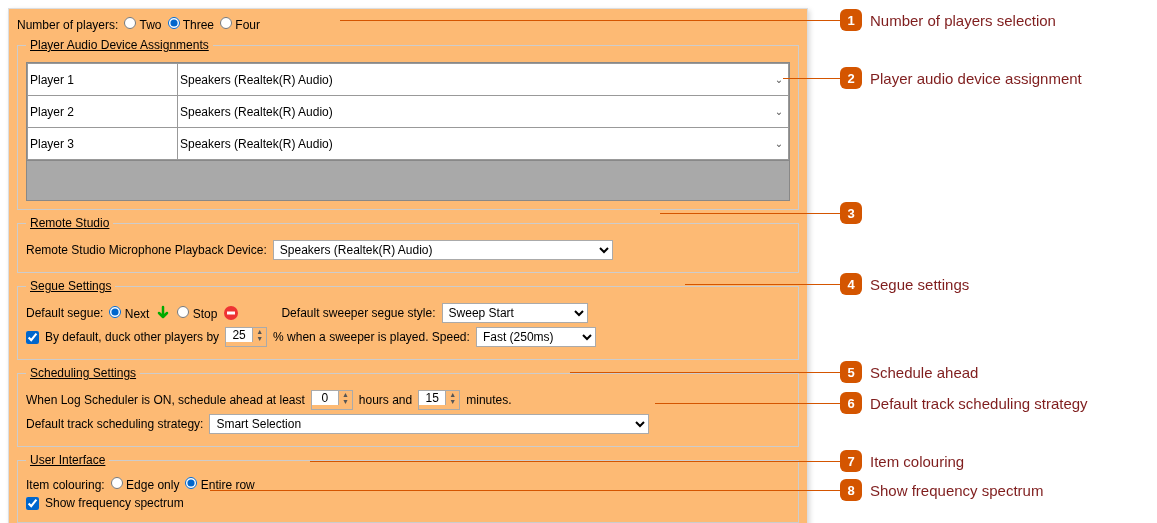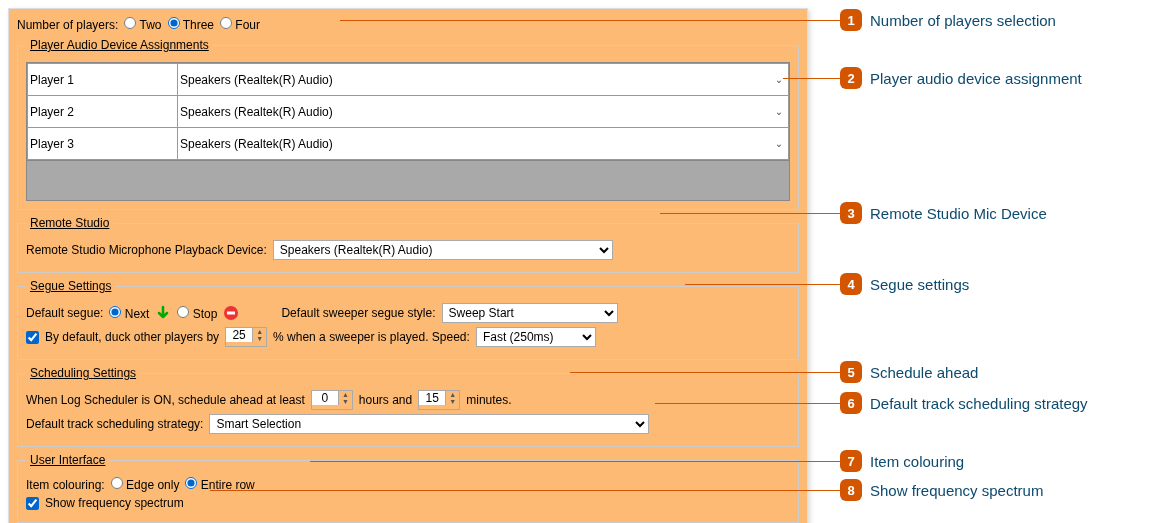--- a/index.html
+++ b/index.html
@@ -23,21 +23,21 @@
 .dev-select { display:flex; align-items:center; justify-content:space-between; width:100%; }
 .dev-select .arrow { width: 14px; text-align:center; color:#555; font-size:10px; cursor:pointer; }
 .grid-pad { height: 40px; background: #a9a9a9; border:1px solid #888; border-top:none; }
 
 svg { display:block; }
 
 .callouts { position: absolute; left: 0; top: 0; width: 1157px; height: 523px; pointer-events: none; }
 .call-line { position: absolute; height: 1px; background: #d45500; }
 .call-tag { position: absolute; display: flex; align-items: center; gap: 8px; }
 .call-num { background: #d45500; color: #fff; border-radius: 6px; width: 22px; height: 22px; display:flex; align-items:center; justify-content:center; font-weight:bold; font-size: 13px; }
-.call-text { font-size: 15px; color: #0c4a6e; }
+.call-text { font-size: 15px; color: #7f1d1d; }
 </style>
 </head>
 <body>
 
 <div class="panel">
 
   <div class="row">
     <span>Number of players:</span>
     <label><input type="radio" name="np" style=""> <span>Two</span></label>
     <label><input type="radio" name="np" checked="" style=""> <span>Three</span></label>
@@ -102,21 +102,21 @@
         </span>
       <label><input type="radio" name="seg" style=""> <span>Stop</span></label>
       <span>
           <svg width="16" height="16" viewBox="0 0 16 16">
             <circle cx="8" cy="8" r="7" fill="#e33"></circle>
             <rect x="4" y="6.5" width="8" height="3" fill="#fff"></rect>
           </svg>
         </span>
       <span style="width:30px"></span>
       <span>Default sweeper segue style:</span>
-      <select style="width:176px"><option>Sweep Start</option></select>
+      <select style="width:146px"><option>Sweep Start</option></select>
     </div>
     <div class="row">
       <input type="checkbox" checked="" style="">
       <span>By default, duck other players by</span>
       <span class="spinner">
           <input value="25" style="">
           <span class="arrows">
             <span>▲</span>
             <span>▼</span>
           </span>
@@ -177,21 +177,20 @@
 
   <div class="call-line" style="left:783px; top:78px; width:57px"></div>
   <div class="call-tag" style="left:840px; top:67px">
       <span class="call-num">2</span>
       <span class="call-text">Player audio device assignment</span>
     </div>
 
   <div class="call-line" style="left:660px; top:213px; width:180px"></div>
   <div class="call-tag" style="left:840px; top:202px">
       <span class="call-num">3</span>
-      <span class="call-text">Remote Studio Mic Device</span>
     </div>
 
   <div class="call-line" style="left:685px; top:284px; width:155px"></div>
   <div class="call-tag" style="left:840px; top:273px">
       <span class="call-num">4</span>
       <span class="call-text">Segue settings</span>
     </div>
 
   <div class="call-line" style="left:570px; top:372px; width:270px"></div>
   <div class="call-tag" style="left:840px; top:361px">

